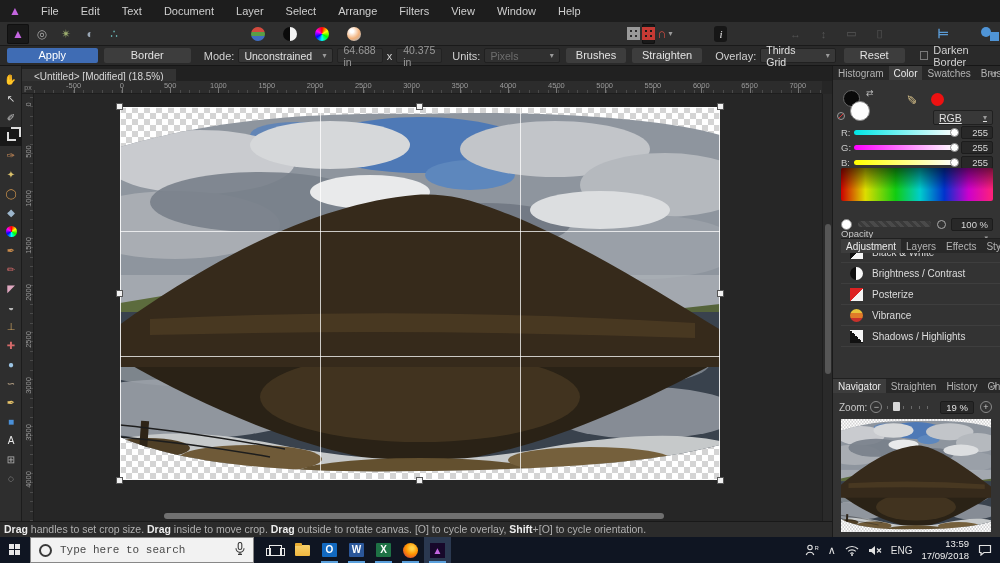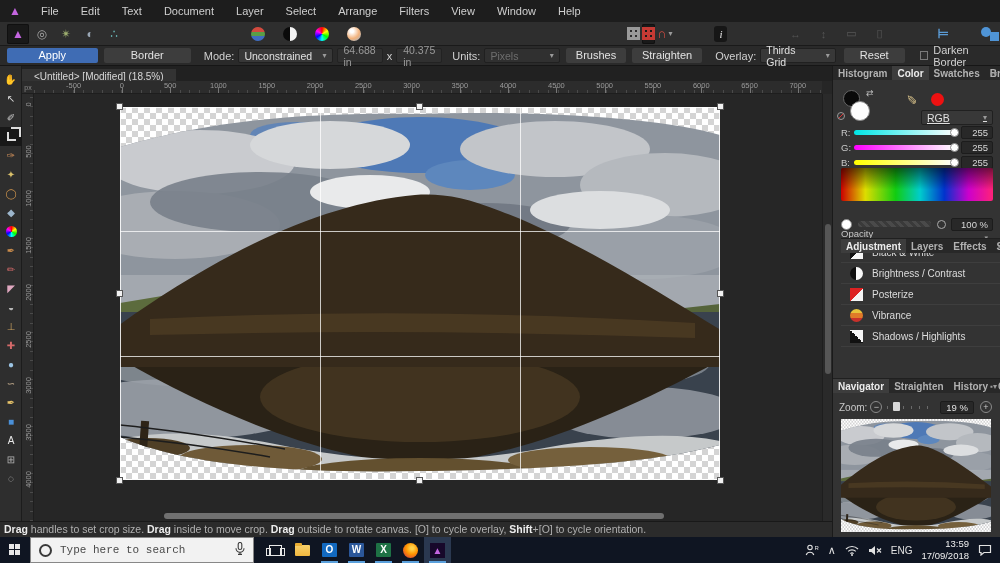--- a/index.html
+++ b/index.html
@@ -97,34 +97,34 @@
   .crop-border { position:absolute; inset:0; border:1px solid rgba(255,255,255,.85); }
   .handle { position:absolute; width:7px; height:7px; background:#f2f2f2; border:1px solid #555; }
   #hscroll { position:absolute; left:130px; bottom:2px; width:500px; height:6px; background:#707070; border-radius:3px; }
   #vscroll { position:absolute; right:0; top:28px; bottom:0; width:10px; background:#2a2a2a; border-left:1px solid #1e1e1e; }
   #vscroll .thumb { position:absolute; left:2px; top:130px; width:6px; height:150px; background:#565656; border-radius:3px; }
 
   
   #panels { position:absolute; left:832px; top:0; width:168px; height:471px; background:#333;
     border-left:1px solid #1a1a1a; }
   .ptabs { height:14px; background:#282828; display:flex; align-items:flex-end; font-size:10px; color:#b2b2b2; position:relative; }
-  .ptab { padding:2px 5px 1px;font-weight:bold; }
+  .ptab { padding:2px 5px 1px; }
   .ptab.active { background:#3d3d3d; color:#ececec; }
   .pmenu { position:absolute; right:4px; top:3px; color:#9a9a9a; font-size:8px; }
 
   #panel-color { position:absolute; left:0; top:0; width:168px; height:172px; }
   .swatch-area { position:absolute; left:8px; top:22px; width:44px; height:40px; }
   .sw-back { position:absolute; left:2px; top:2px; width:17px; height:17px; border-radius:50%; background:#0a0a0a; border:1px solid #666; }
   .sw-front { position:absolute; left:9px; top:13px; width:20px; height:20px; border-radius:50%; background:#fdfdfd; border:1px solid #888; }
   .sw-swap { position:absolute; left:25px; top:0; color:#c0c0c0; font-size:9px; }
   .sw-none { position:absolute; left:-4px; top:24px; width:8px; height:8px; border-radius:50%; border:1px solid #999;
     background:linear-gradient(135deg,transparent 44%,#d33 44% 58%,transparent 58%); }
   .eyedropper { position:absolute; left:74px; top:26px; color:#d8c28a; font-size:13px; transform:rotate(-90deg); }
   .cur-color { position:absolute; left:98px; top:27px; width:13px; height:13px; border-radius:50%; background:#ee1111; }
-  .rgb-dd { position:absolute; right:8px; top:44px; width:72px;text-decoration:underline; }
+  .rgb-dd { position:absolute; right:8px; top:44px; width:60px;text-decoration:underline; }
   .sl-row { position:absolute; left:8px; right:8px; height:13px; display:flex; align-items:center; }
   .sl-label { width:13px; font-size:9.5px; color:#c8c8c8; }
   .sl-track { flex:1; height:5px; border-radius:3px; position:relative; margin-right:6px; }
   .sl-r .sl-track { background:linear-gradient(90deg,#00e5e5,#fff); }
   .sl-g .sl-track { background:linear-gradient(90deg,#ff00ff,#fff); }
   .sl-b .sl-track { background:linear-gradient(90deg,#ffff00,#fff); }
   .sl-knob { position:absolute; right:-4px; top:-2px; width:9px; height:9px; border-radius:50%; background:#fff; border:1px solid #888; }
   .sl-value { width:32px; height:13px; background:#282828; border:1px solid #1c1c1c; border-radius:2px;
     color:#d8d8d8; font-size:9.5px; text-align:right; padding:0 4px; line-height:12px; }
   #spectrum { position:absolute; left:8px; right:8px; top:102px; height:33px; border-radius:2px;

